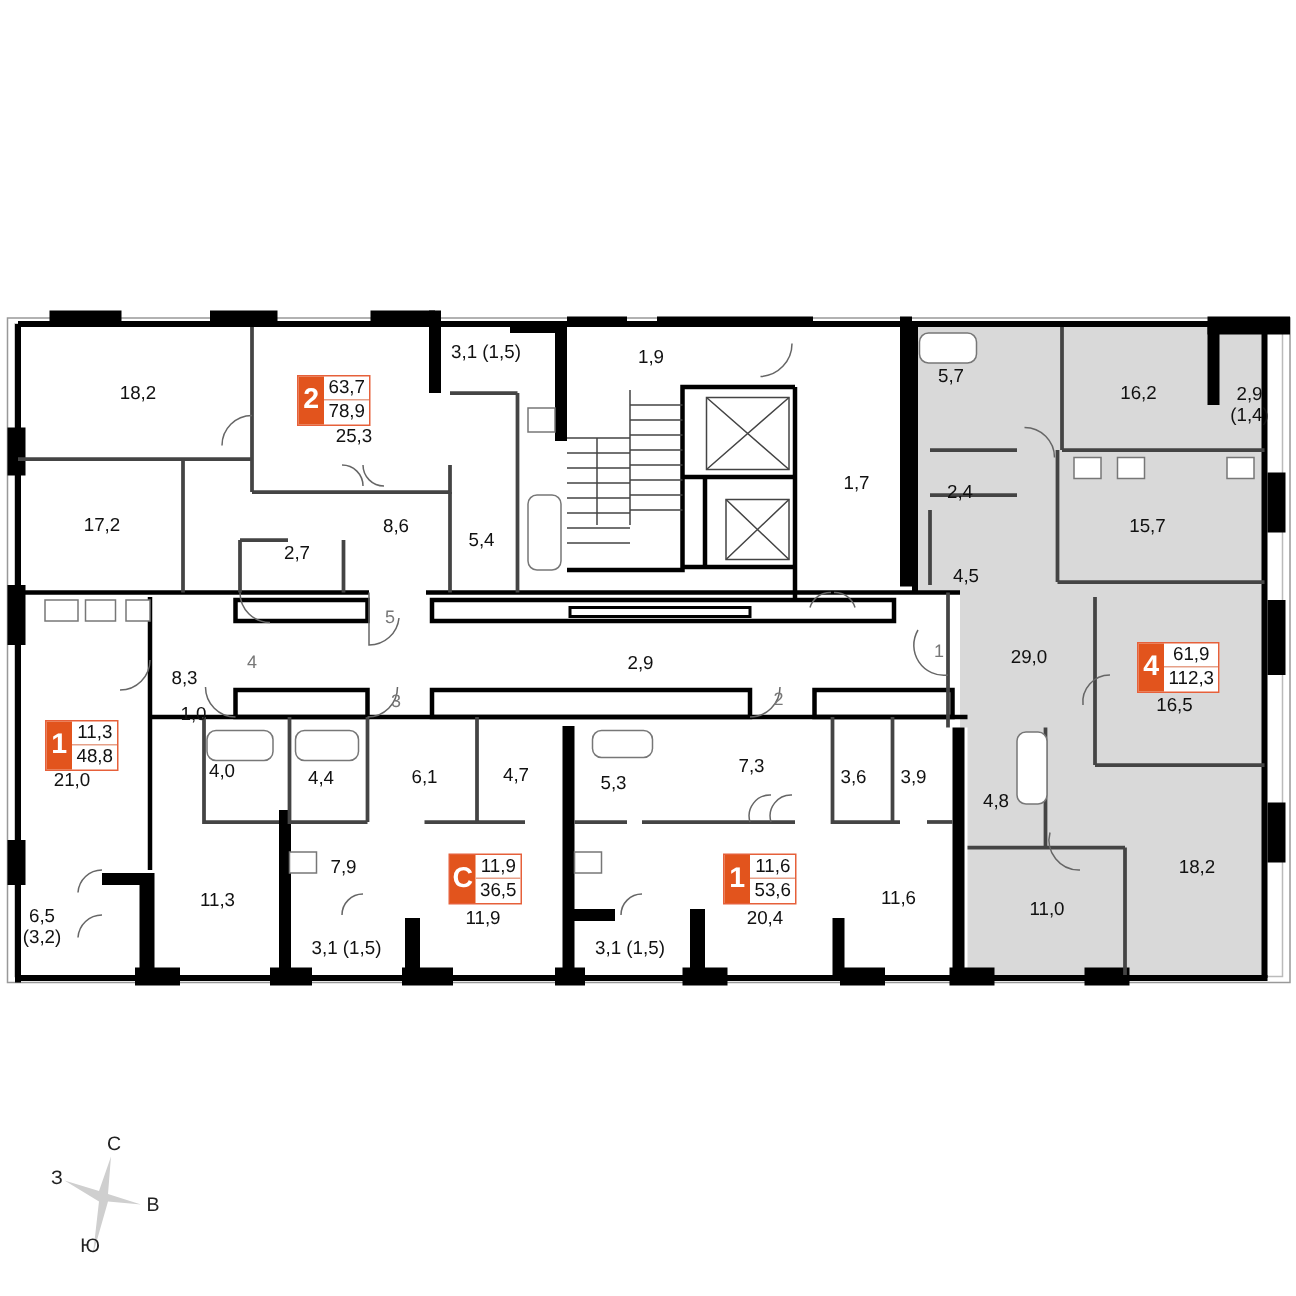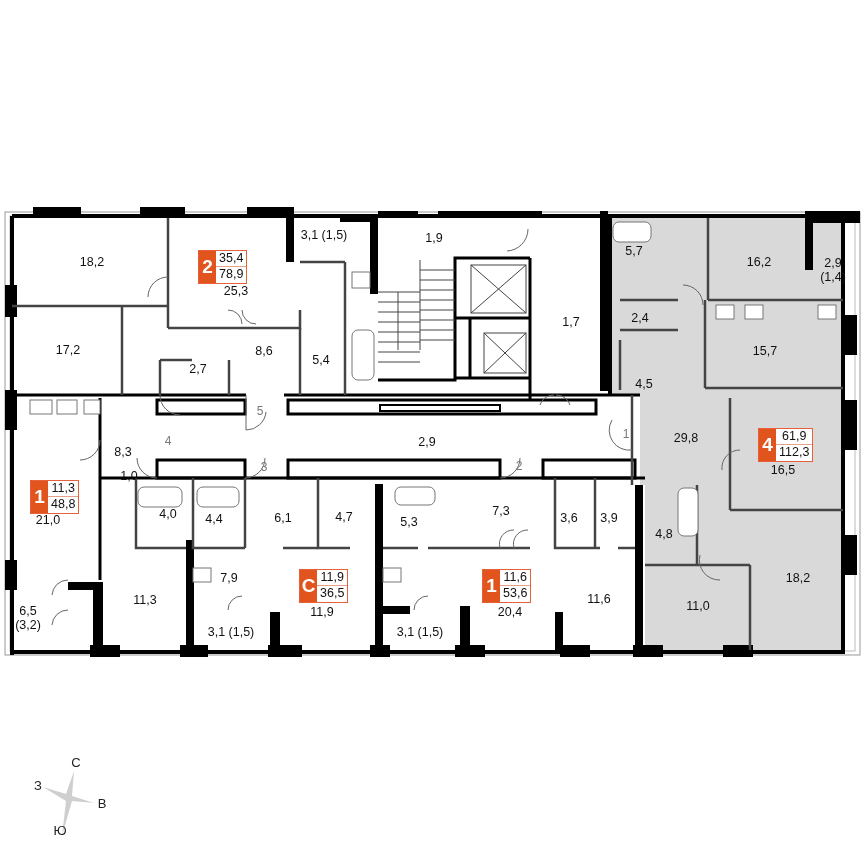--- a/index.html
+++ b/index.html
@@ -189,63 +189,63 @@
   <div class="lbl" style="left:68px;top:350px">17,2</div>
   <div class="lbl" style="left:198px;top:369px">2,7</div>
   <div class="lbl" style="left:264px;top:351px">8,6</div>
   <div class="lbl" style="left:321px;top:360px">5,4</div>
   <div class="lbl" style="left:434px;top:238px">1,9</div>
   <div class="lbl" style="left:571px;top:322px">1,7</div>
   <div class="lbl" style="left:427px;top:442px">2,9</div>
   <div class="lbl" style="left:123px;top:452px">8,3</div>
   <div class="lbl" style="left:129px;top:476px">1,0</div>
   <div class="lbl" style="left:48px;top:520px">21,0</div>
-  <div class="lbl" style="left:168px;top:514px">4,0</div>
+  <div class="lbl" style="left:148px;top:514px">4,0</div>
   <div class="lbl" style="left:214px;top:519px">4,4</div>
   <div class="lbl" style="left:283px;top:518px">6,1</div>
   <div class="lbl" style="left:344px;top:517px">4,7</div>
   <div class="lbl" style="left:409px;top:522px">5,3</div>
   <div class="lbl" style="left:501px;top:511px">7,3</div>
   <div class="lbl" style="left:569px;top:518px">3,6</div>
   <div class="lbl" style="left:609px;top:518px">3,9</div>
   <div class="lbl" style="left:229px;top:578px">7,9</div>
   <div class="lbl" style="left:145px;top:600px">11,3</div>
   <div class="lbl" style="left:322px;top:612px">11,9</div>
   <div class="lbl" style="left:510px;top:612px">20,4</div>
   <div class="lbl" style="left:599px;top:599px">11,6</div>
   <div class="lbl" style="left:28px;top:618px;white-space:pre">6,5
 (3,2)</div>
   <div class="lbl" style="left:231px;top:632px">3,1 (1,5)</div>
   <div class="lbl" style="left:420px;top:632px">3,1 (1,5)</div>
   <div class="lbl" style="left:634px;top:251px">5,7</div>
   <div class="lbl" style="left:759px;top:262px">16,2</div>
   <div class="lbl" style="left:833px;top:270px;white-space:pre">2,9
 (1,4)</div>
-  <div class="lbl" style="left:640px;top:318px">2,4</div>
+  <div class="lbl" style="left:640px;top:328px">2,4</div>
   <div class="lbl" style="left:644px;top:384px">4,5</div>
   <div class="lbl" style="left:765px;top:351px">15,7</div>
-  <div class="lbl" style="left:686px;top:438px">29,8</div>
+  <div class="lbl" style="left:686px;top:438px">29,0</div>
   <div class="lbl" style="left:783px;top:470px">16,5</div>
   <div class="lbl" style="left:664px;top:534px">4,8</div>
   <div class="lbl" style="left:798px;top:578px">18,2</div>
   <div class="lbl" style="left:698px;top:606px">11,0</div>
 </div>
 
 <div>
   <div class="door-num" style="left:626px;top:434px">1</div>
   <div class="door-num" style="left:519px;top:466px">2</div>
   <div class="door-num" style="left:264px;top:467px">3</div>
   <div class="door-num" style="left:168px;top:441px">4</div>
   <div class="door-num" style="left:260px;top:411px">5</div>
 </div>
 
 <div class="badge" style="left:198px;top:250px">
   <div class="type">2</div>
   <div class="vals">
-      <span>35,4</span>
+      <span>63,7</span>
       <span>78,9</span>
     </div>
 </div>
 <div class="badge" style="left:30px;top:480px">
   <div class="type">1</div>
   <div class="vals">
       <span>11,3</span>
       <span>48,8</span>
     </div>
 </div>

